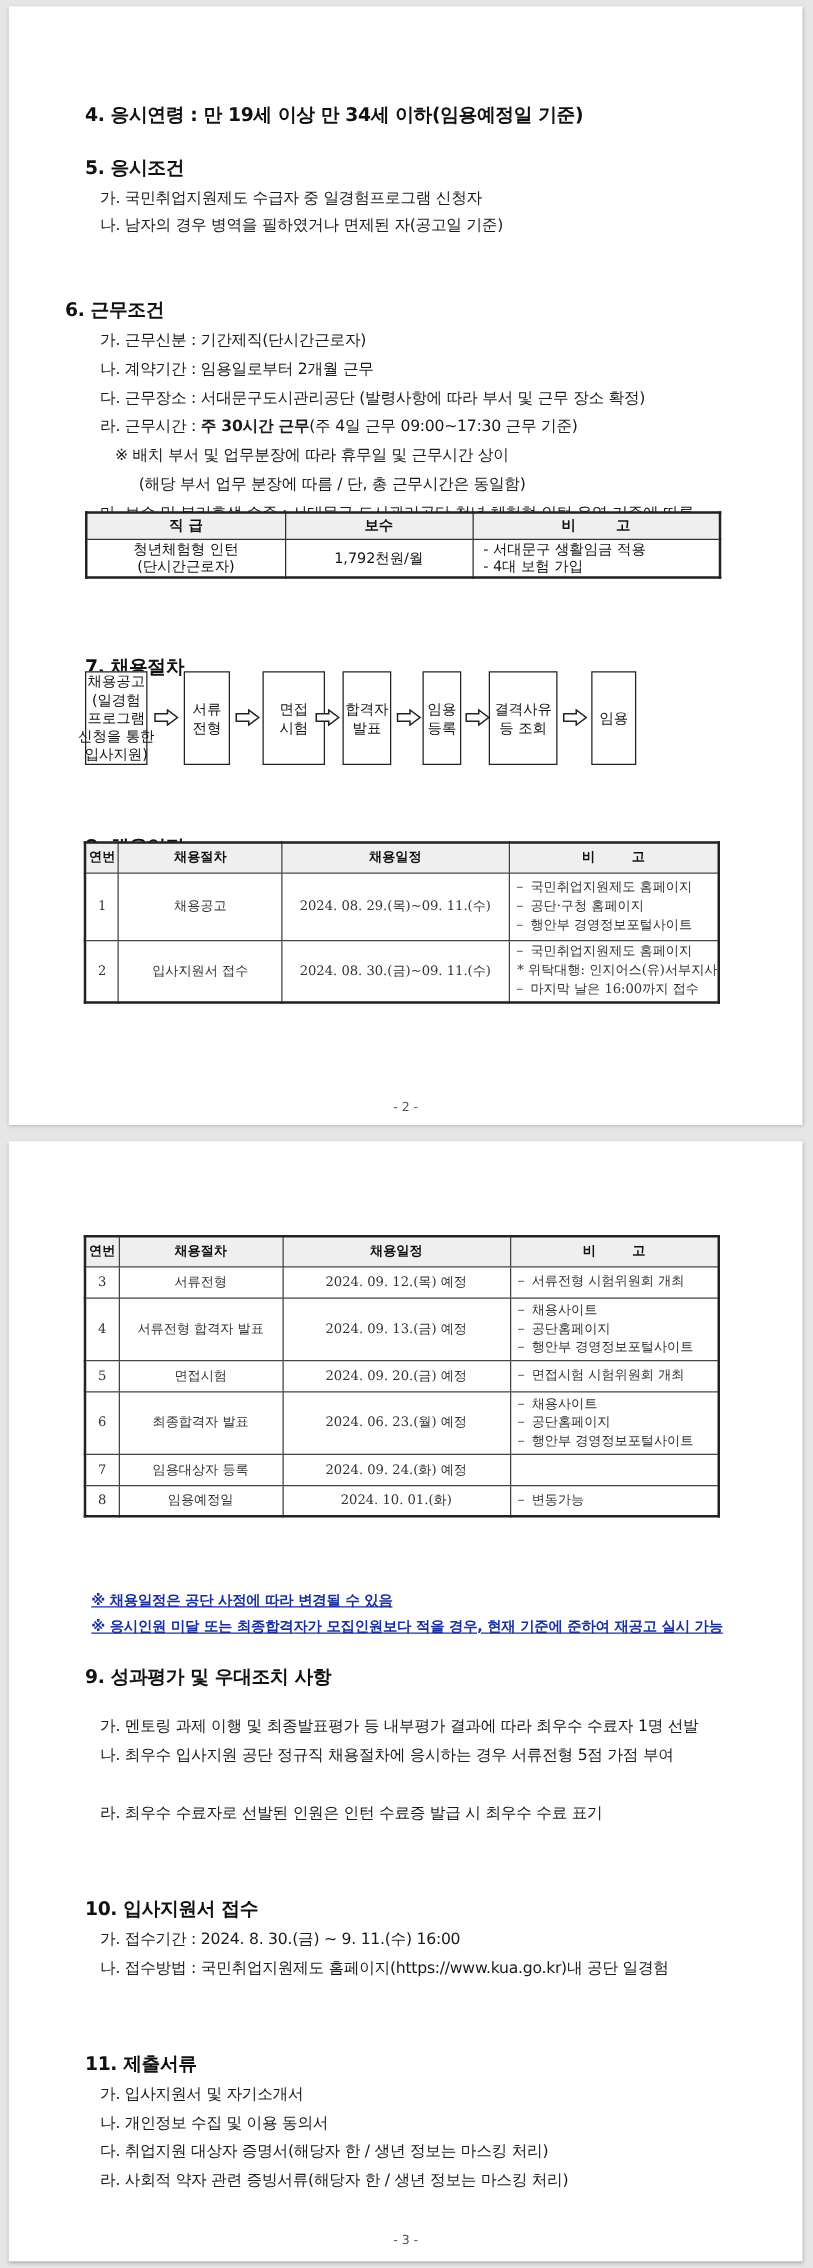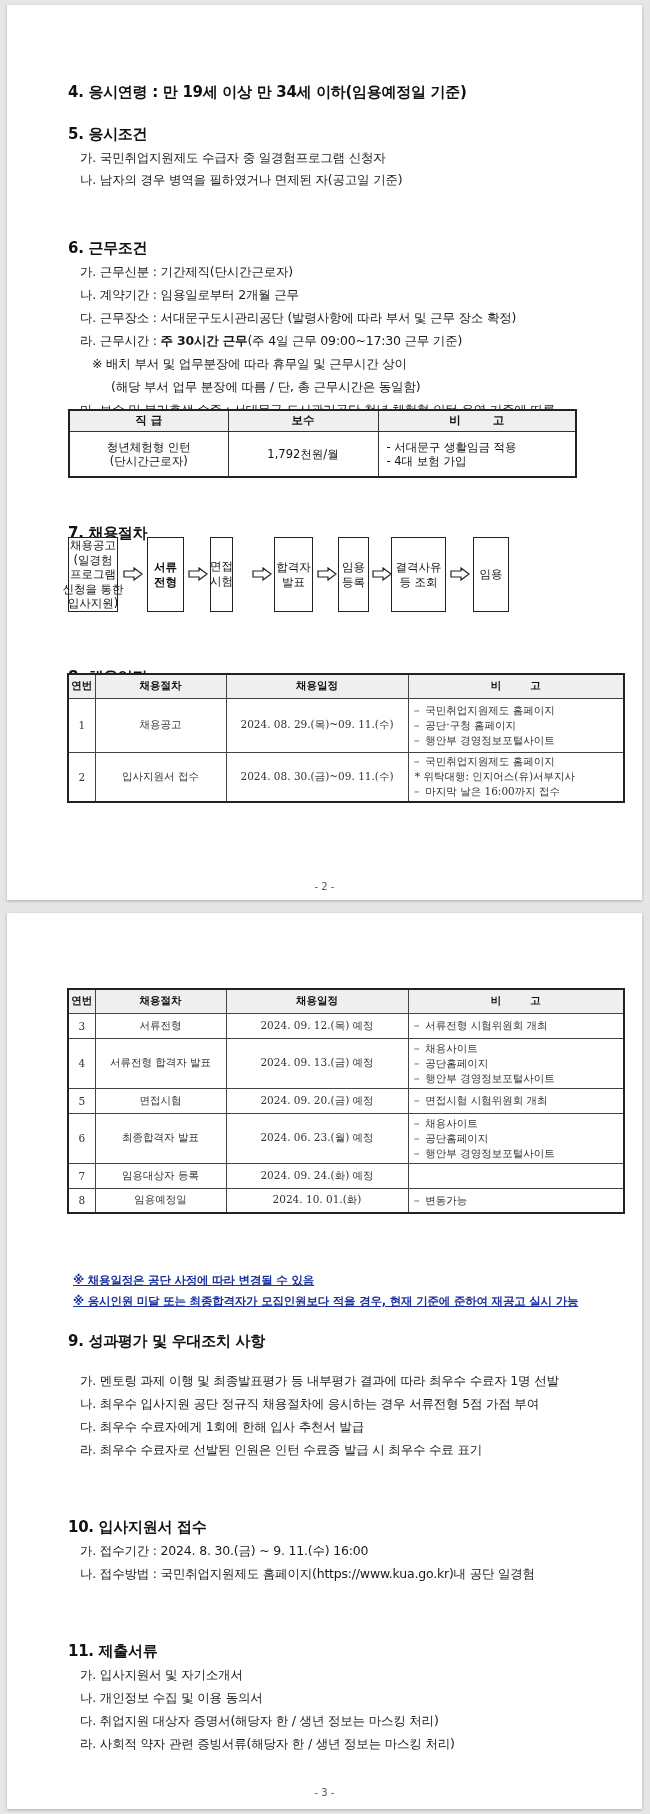--- a/index.html
+++ b/index.html
@@ -16,24 +16,24 @@
   .abs { position: absolute; white-space: nowrap; margin-top: 19px; }
   .h-sec { font-weight: bold; font-size: 15px; letter-spacing: -0.3px; }
   .item { font-size: 12.5px; letter-spacing: -0.2px; color: #1a1a1a; }
   .pgnum { font-size: 10px; color: #555; width: 635px; text-align: center; left: 0; }
 
   table { border-collapse: collapse; position: absolute; }
   .pay-table { left: 61px; top: 409px; width: 509px; font-size: 11.5px; }
   .pay-table th, .pay-table td { border: 1px solid #333; text-align: center; vertical-align: middle; }
   .pay-table { border: 2px solid #222; }
   .pay-table th { background: #efefef; height: 21px; font-weight: bold; }
-  .pay-table td { height: 46px; line-height: 14px; margin-top: 32px; }
+  .pay-table td { height: 31px; line-height: 14px; margin-top: 32px; }
   .pay-table td.left { text-align: left; padding-left: 8px; }
 
-  .sched { width: 558px; font-family: "DejaVu Serif", "Liberation Serif", serif; font-size: 10.5px; border: 2px solid #222; }
+  .sched { width: 509px; font-family: "DejaVu Serif", "Liberation Serif", serif; font-size: 10.5px; border: 2px solid #222; }
   .sched th, .sched td { border: 1px solid #444; vertical-align: middle; }
   .sched th { background: #efefef; height: 24px; font-weight: bold; font-size: 10.5px; text-align: center; }
   .sched td { text-align: center; color: #333; }
   .sched td.note { text-align: left; padding-left: 3px; line-height: 15px; font-size: 10.5px; }
   .sched2 { left: 60px; top: 668px; }
   .sched .c1 { width: 27px; }
   .sched .c2 { width: 131px; }
   .sched .c3 { width: 182px; }
 
   .flow-box {
@@ -48,21 +48,21 @@
 </head>
 <body>
 
 <div class="page page2">
   <div class="abs h-sec" style="left:61px; top:59px;">4. 응시연령 : 만 19세 이상 만 34세 이하(임용예정일 기준)</div>
 
   <div class="abs h-sec" style="left:61px; top:101px;">5. 응시조건</div>
   <div class="abs item" style="left:73px; top:126px;">가. 국민취업지원제도 수급자 중 일경험프로그램 신청자</div>
   <div class="abs item" style="left:73px; top:148px;">나. 남자의 경우 병역을 필하였거나 면제된 자(공고일 기준)</div>
 
-  <div class="abs h-sec" style="left:61px; top:215px;text-align:center;">6. 근무조건</div>
+  <div class="abs h-sec" style="left:45px; top:215px;text-align:center;">6. 근무조건</div>
   <div class="abs item" style="left:73px; top:240px;">가. 근무신분 : 기간제직(단시간근로자)</div>
   <div class="abs item" style="left:73px; top:263px;">나. 계약기간 : 임용일로부터 2개월 근무</div>
   <div class="abs item" style="left:73px; top:286px;">다. 근무장소 : 서대문구도시관리공단 (발령사항에 따라 부서 및 근무 장소 확정)</div>
   <div class="abs item" style="left:73px; top:309px;">
     <span>라. 근무시간 : </span><b>주 30시간 근무</b><span>(주 4일 근무 09:00~17:30 근무 기준)</span>
   </div>
   <div class="abs item" style="left:104px; top:355px;">(해당 부서 업무 분장에 따름 / 단, 총 근무시간은 동일함)</div>
   <div class="abs item" style="left:85px; top:332px;">※ 배치 부서 및 업무분장에 따라 휴무일 및 근무시간 상이</div>
   <div class="abs item" style="left:73px; top:378px;">마. 보수 및 복리후생 수준 : 서대문구 도시관리공단 청년 체험형 인턴 운영 기준에 따름</div>
 
@@ -90,24 +90,24 @@
   <div class="abs h-sec" style="left:61px; top:500px;">7. 채용절차</div>
   <div id="flow">
       <div class="flow-box" style="left: 61px; width: 50px;">
         <span style="white-space: pre;">채용공고
 (일경험
 프로그램
 신청을 통한
 입사지원)</span>
       </div>
       <div class="flow-box" style="left: 140px; width: 37px;">
-        <span style="white-space: pre; font-weight: bold;">서류
+        <span style="white-space: pre;">서류
 전형</span>
       </div>
-      <div class="flow-box" style="left: 203px; width: 23px; font-family: Liberation Mono, monospace;">
+      <div class="flow-box" style="left: 203px; width: 50px;">
         <span style="white-space: pre;">면접
 시험</span>
       </div>
       <div class="flow-box" style="left: 267px; width: 39px;">
         <span style="white-space: pre;">합격자
 발표</span>
       </div>
       <div class="flow-box" style="left: 331px; width: 31px;">
         <span style="white-space: pre;">임용
 등록</span>
@@ -241,21 +241,20 @@
         </tr>
       </tbody>
   </table>
 
   <div class="abs note-link" style="left:66px; top:341px;">※ 채용일정은 공단 사정에 따라 변경될 수 있음</div>
   <div class="abs note-link" style="left:66px; top:362px;">※ 응시인원 미달 또는 최종합격자가 모집인원보다 적을 경우, 현재 기준에 준하여 재공고 실시 가능</div>
 
   <div class="abs h-sec" style="left:61px; top:400px;">9. 성과평가 및 우대조치 사항</div>
   <div class="abs item" style="left:73px; top:441px;">가. 멘토링 과제 이행 및 최종발표평가 등 내부평가 결과에 따라 최우수 수료자 1명 선발</div>
   <div class="abs item" style="left:73px; top:464px;">나. 최우수 입사지원 공단 정규직 채용절차에 응시하는 경우 서류전형 5점 가점 부여</div>
-  <div class="abs item" style="left:73px; top:487px;">다. 최우수 수료자에게 1회에 한해 입사 추천서 발급</div>
   <div class="abs item" style="left:73px; top:510px;">라. 최우수 수료자로 선발된 인원은 인턴 수료증 발급 시 최우수 수료 표기</div>
 
   <div class="abs h-sec" style="left:61px; top:586px;">10. 입사지원서 접수</div>
   <div class="abs item" style="left:73px; top:611px;">가. 접수기간 : 2024. 8. 30.(금) ~ 9. 11.(수) 16:00</div>
   <div class="abs item" style="left:73px; top:634px;">나. 접수방법 : 국민취업지원제도 홈페이지(https://www.kua.go.kr)내 공단 일경험</div>
 
   <div class="abs h-sec" style="left:61px; top:710px;">11. 제출서류</div>
   <div class="abs item" style="left:73px; top:735px;">가. 입사지원서 및 자기소개서</div>
   <div class="abs item" style="left:73px; top:758px;">나. 개인정보 수집 및 이용 동의서</div>
   <div class="abs item" style="left:73px; top:781px;">다. 취업지원 대상자 증명서(해당자 한 / 생년 정보는 마스킹 처리)</div>

